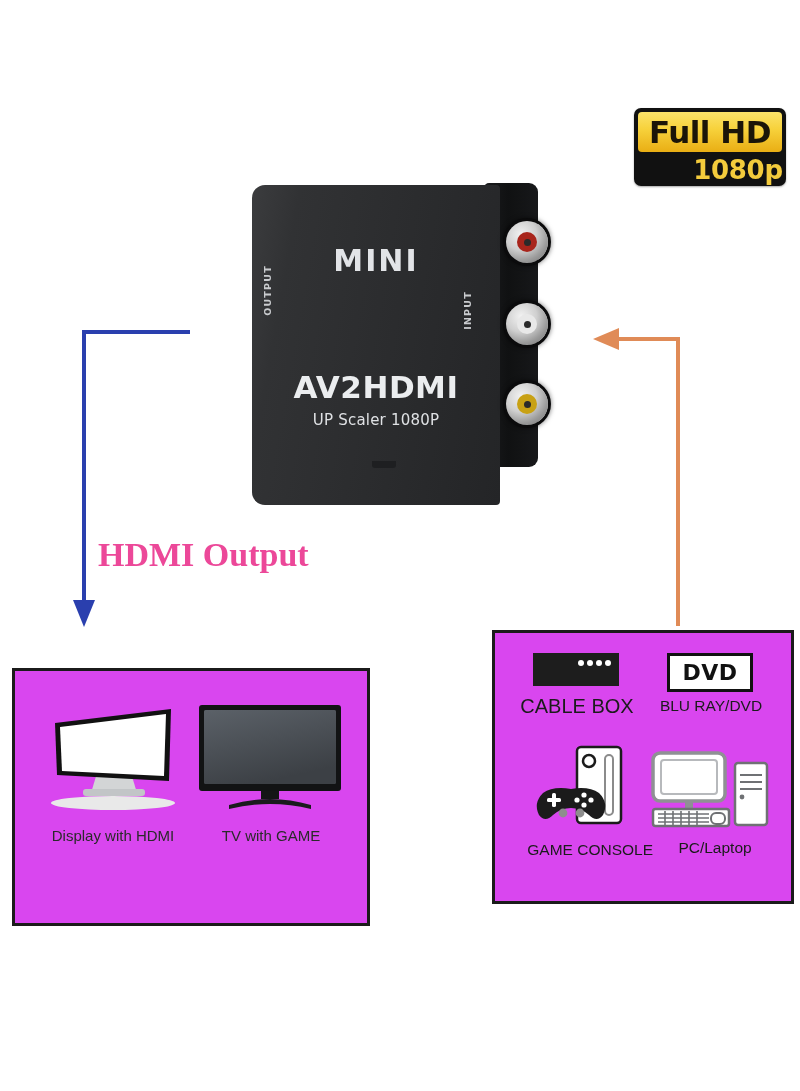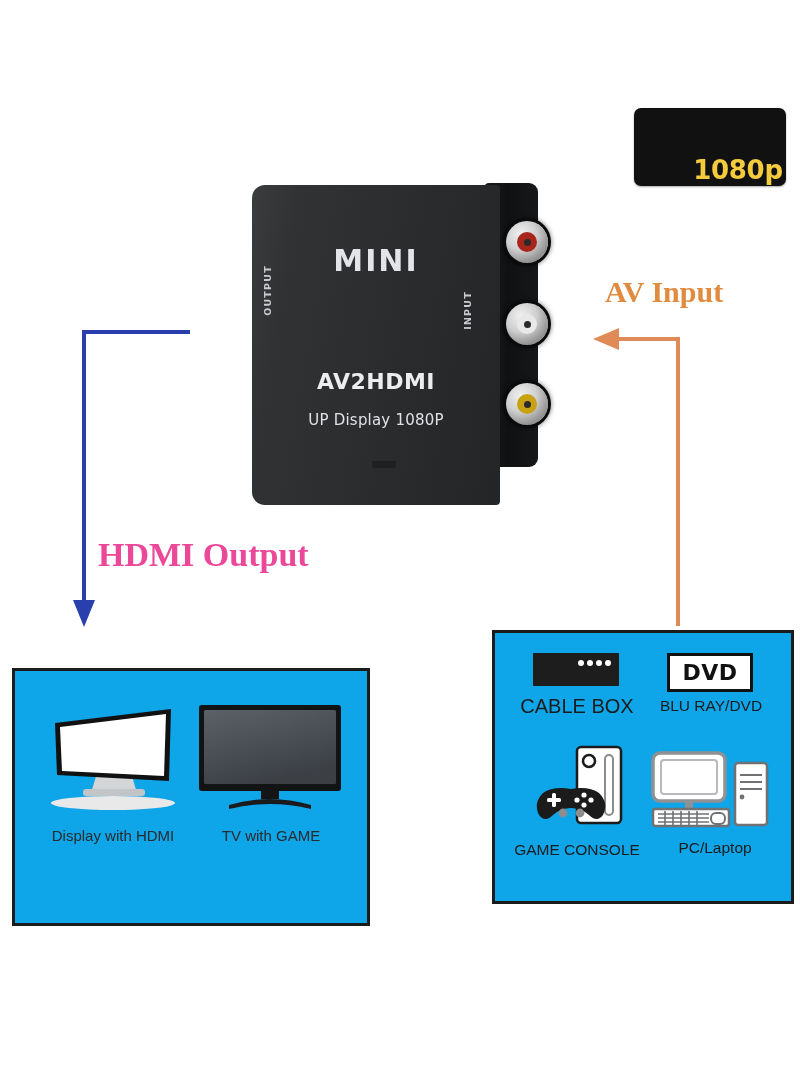--- a/index.html
+++ b/index.html
@@ -121,21 +121,21 @@
     font-size: 30px;
     letter-spacing: 2px;
     color: #e2e4e7;
   }
   #label-av2hdmi {
     left: 28px;
     top: 184px;
     width: 192px;
     font-family: "DejaVu Sans", sans-serif;
     font-weight: bold;
-    font-size: 22px;
+    font-size: 31px;
     letter-spacing: 0.5px;
     color: #ebedef;
   }
   #label-upscaler {
     left: 28px;
     top: 226px;
     width: 192px;
     font-family: "DejaVu Sans", sans-serif;
     font-size: 15px;
     letter-spacing: .2px;
@@ -223,21 +223,21 @@
     font-family: "Liberation Serif", serif;
     font-weight: bold;
     font-size: 30px;
     color: #e08b40;
     white-space: nowrap;
   }
 
   
   .panel {
     position: absolute;
-    background: #0ea5e9;
+    background: #d946ef;
     border: 3px solid #1b1b1b;
   }
   #panel-output {
     left: 12px;
     top: 638px;
     width: 352px;
     height: 252px;
     margin-top: 30px;
   }
   #panel-input {
@@ -351,48 +351,52 @@
     top: 118px;
     width: 126px;
     height: 82px;
   }
   #cap-console {
     left: 6px;
     top: 208px;
     width: 152px;
     font-size: 15.5px;
     color: #1b1b1b;
+    text-align: right;
   }
   #cap-pc {
     left: 160px;
     top: 206px;
     width: 120px;
     font-size: 15.5px;
     color: #1b1b1b;
     text-align: center;
   }
 </style>
 </head>
 <body>
 
 <div id="page">
 
   <div id="hd-badge">
+    <div id="hd-badge-top">
+      <span class="txt">Full HD</span>
+    </div>
     <div id="hd-badge-bottom">
       <span class="txt">1080p</span>
     </div>
   </div>
 
   <div id="device">
 
     <div id="device-side"></div>
     <div id="device-body">
       <div class="device-label" id="label-mini">MINI</div>
       <div class="device-label" id="label-av2hdmi">AV2HDMI</div>
-      <div class="device-label" id="label-upscaler">UP Display 1080P</div>
+      <div class="device-label" id="label-upscaler">UP Scaler 1080P</div>
       <div class="vert-label" id="label-output">OUTPUT</div>
       <div class="vert-label" id="label-input">INPUT</div>
     </div>
     <div id="device-foot"></div>
 
     <div class="rca" id="rca-red">
       <div class="hole" style="background: rgb(168, 37, 28);"></div>
       <div class="pin"></div>
     </div>
     <div class="rca" id="rca-white">
@@ -409,21 +413,20 @@
     <polyline points="190,332 84,332 84,608" fill="none" stroke="#2a3fae" stroke-width="4"></polyline>
     <polygon points="84,627 73,600 95,600" fill="#2a3fae"></polygon>
   </svg>
 
   <svg id="arrow-av" viewBox="0 0 800 1091">
     <polyline points="678,626 678,339 610,339" fill="none" stroke="#e08b57" stroke-width="4"></polyline>
     <polygon points="593,339 619,328 619,350" fill="#e08b57"></polygon>
   </svg>
 
   <div id="callout-hdmi">HDMI Output</div>
-  <div id="callout-av">AV Input</div>
 
   <div class="panel" id="panel-output">
 
     <div id="monitor-wrap">
       <svg viewBox="0 0 148 120" width="148" height="120">
         <ellipse cx="74" cy="108" rx="62" ry="7" fill="#e9e9e9"></ellipse>
         <path d="M58 78 L92 78 L98 98 L52 98 Z" fill="#d3d5d6"></path>
         <rect x="44" y="94" width="62" height="7" rx="3" fill="#c2c5c7"></rect>
         <path d="M16 28 L132 14 L130 86 L18 80 Z" fill="#111111"></path>
         <path d="M21 32 L127 19 L125 81 L23 76 Z" fill="#ffffff"></path>

